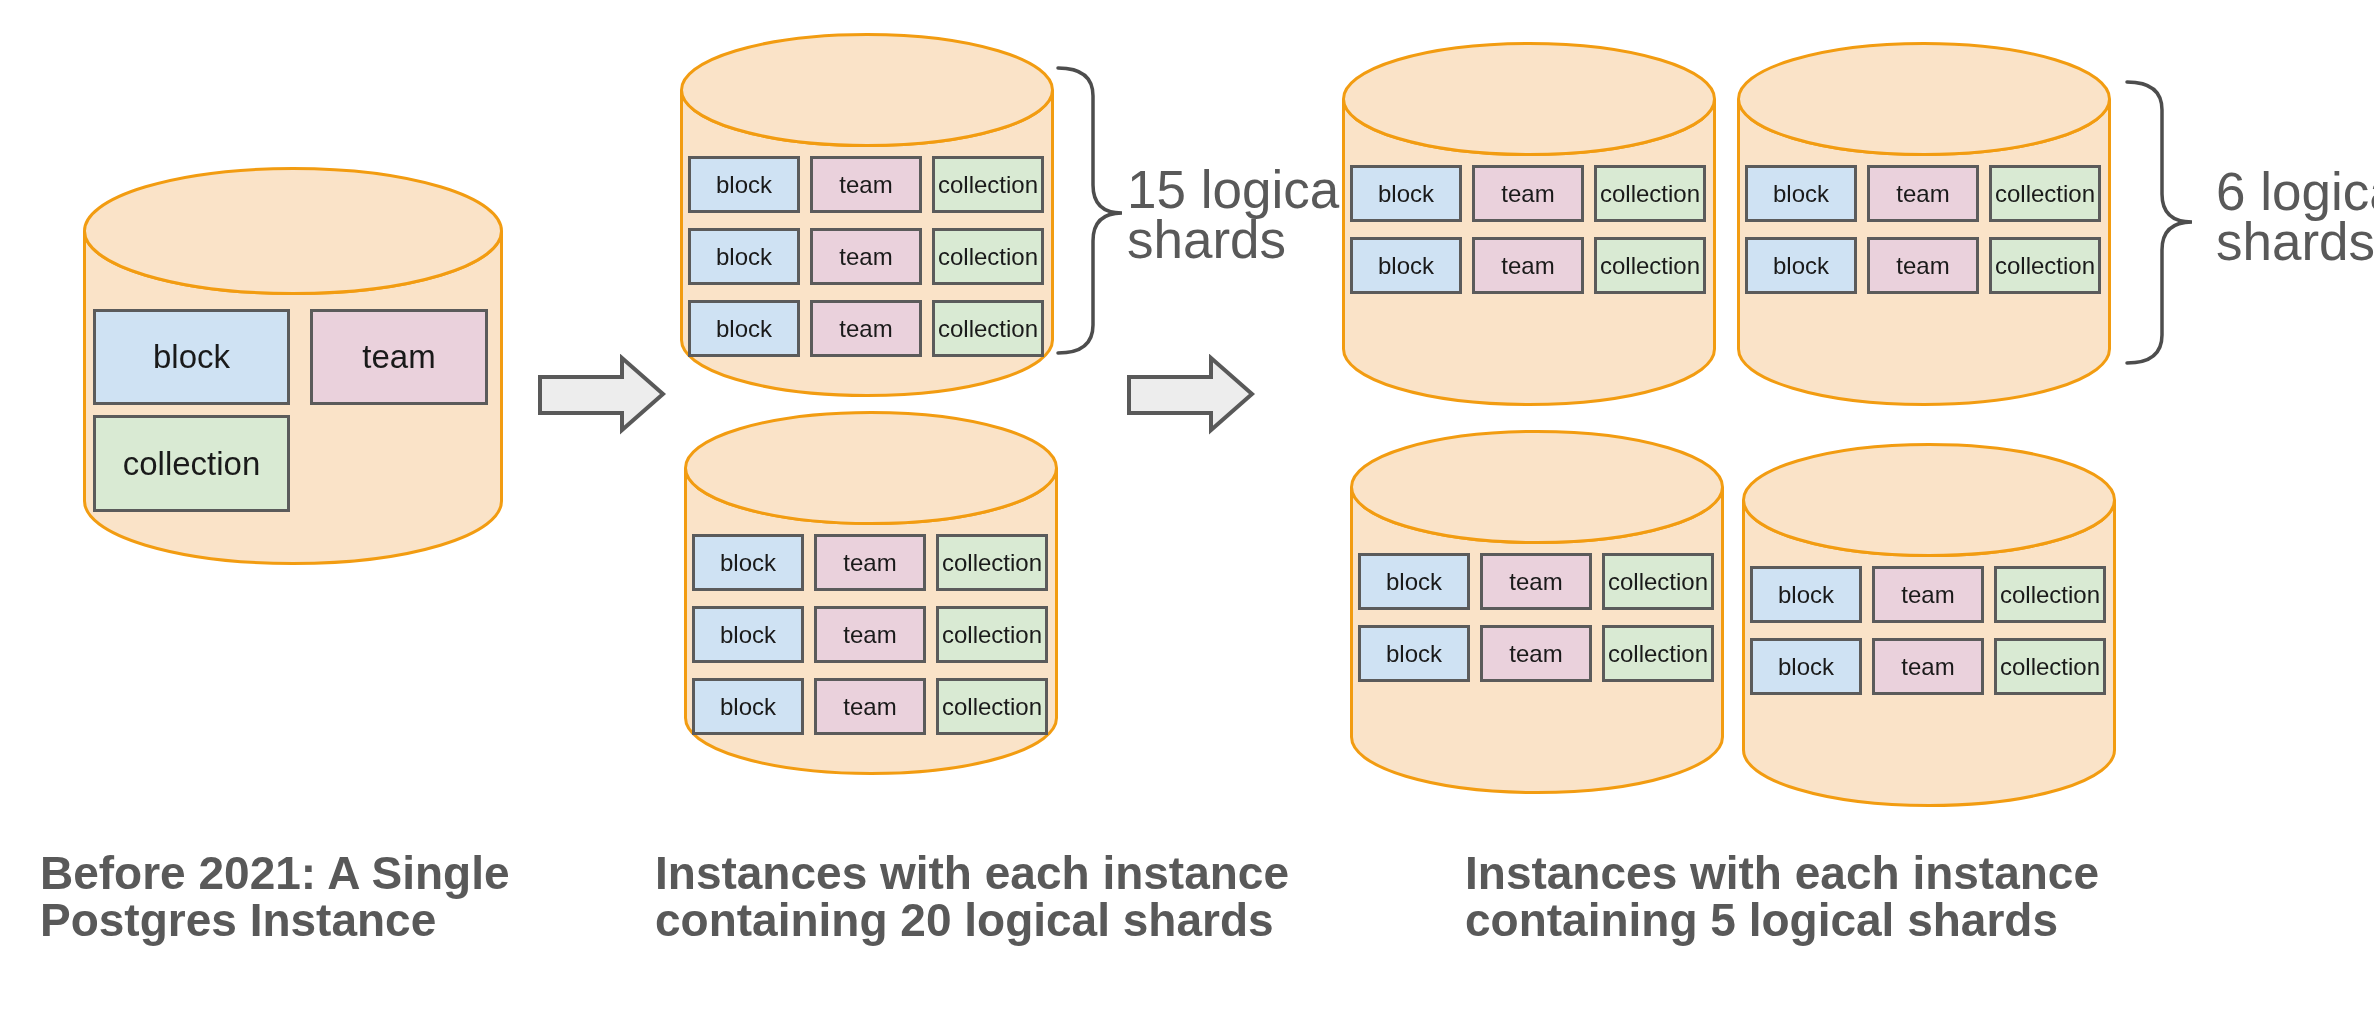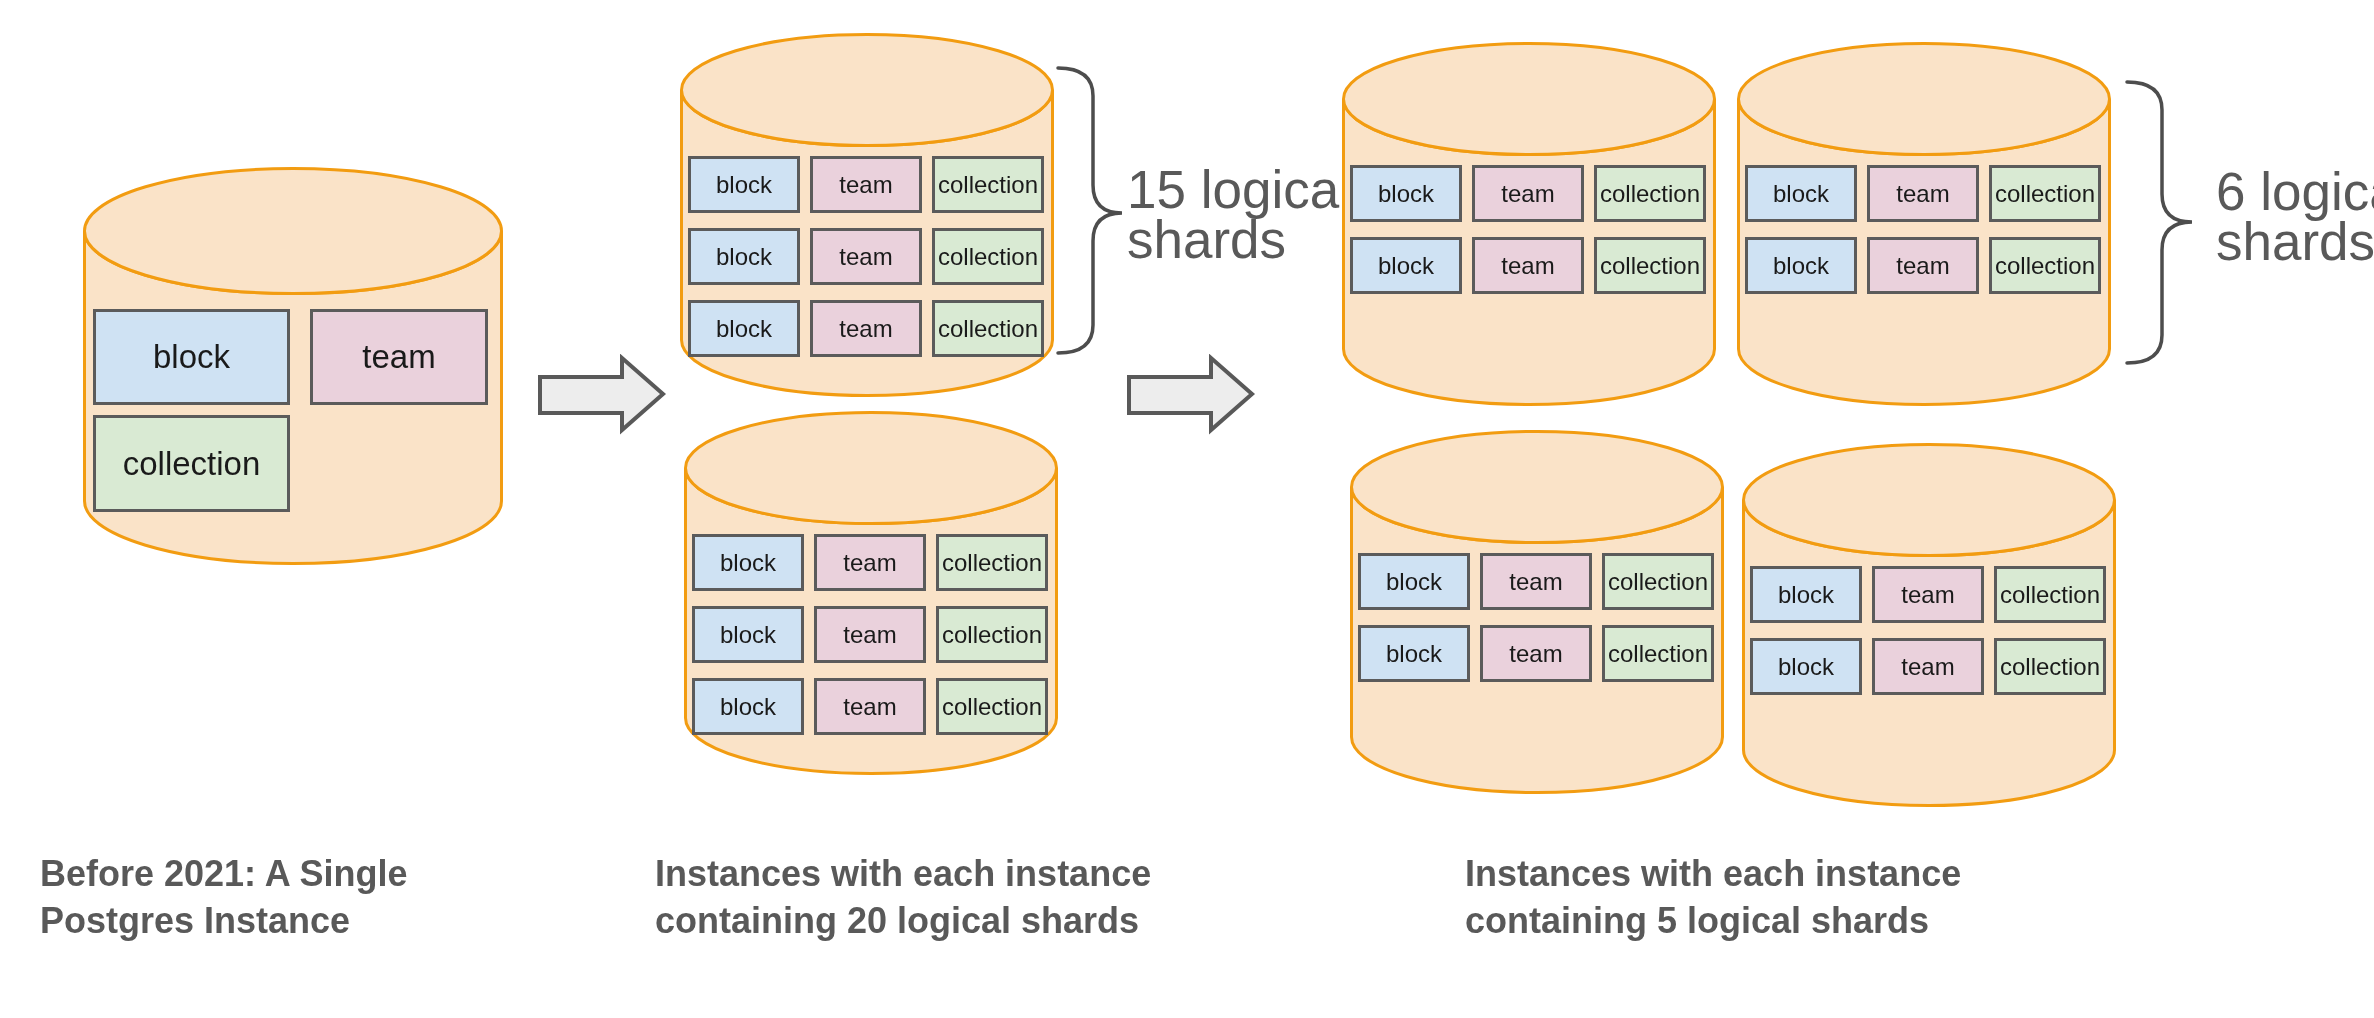--- a/index.html
+++ b/index.html
@@ -25,21 +25,21 @@
   .team{background:var(--team-fill,#EAD1DC);}
   .collection{background:var(--collection-fill,#D9EAD3);}
 
   .arrow{position:absolute;}
   .arrow polygon{fill:var(--arrow-fill,#EDEDED);stroke:var(--arrow-stroke,#595959);stroke-width:4;stroke-linejoin:miter;}
 
   .brace{position:absolute;}
   .brace path{fill:none;stroke:var(--brace-stroke,#4D4D4D);stroke-width:3.5;stroke-linecap:round;}
 
   .brace-label{position:absolute;font-size:53px;line-height:50px;color:var(--text-gray,#595959);white-space:nowrap;}
-  .caption{position:absolute;font-weight:bold;font-size:36px;line-height:47px;color:var(--text-gray,#595959);white-space:nowrap;}
+  .caption{position:absolute;font-weight:bold;font-size:46px;line-height:47px;color:var(--text-gray,#595959);white-space:nowrap;}
 </style>
 </head>
 <body>
 
 <div class="canvas">
 
   <div class="cyl" style="left:83px;top:167px;width:420px;height:398px">
     <svg class="can-svg" width="420" height="398" viewBox="0 0 420 398">
       <path class="can-shape" d="M1.5,64 L1.5,334 A208.5,62.5 0 0 0 418.5,334 L418.5,64 A208.5,62.5 0 0 1 1.5,64 Z"></path>
       <ellipse class="can-shape" cx="210" cy="64" rx="208.5" ry="62.5"></ellipse>

